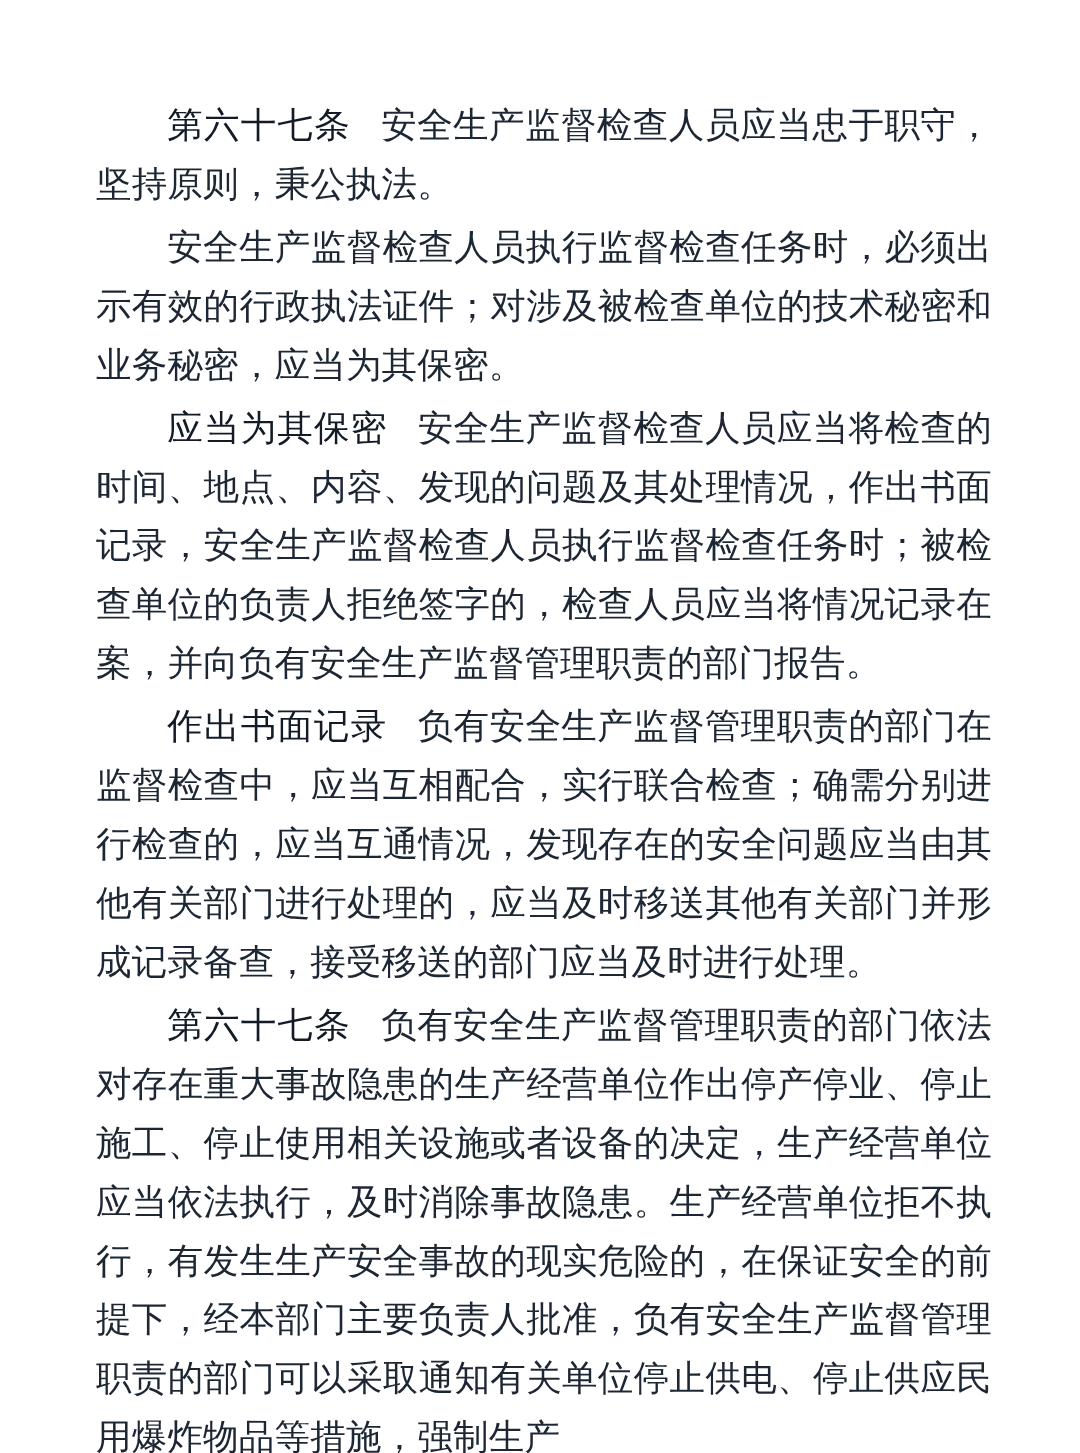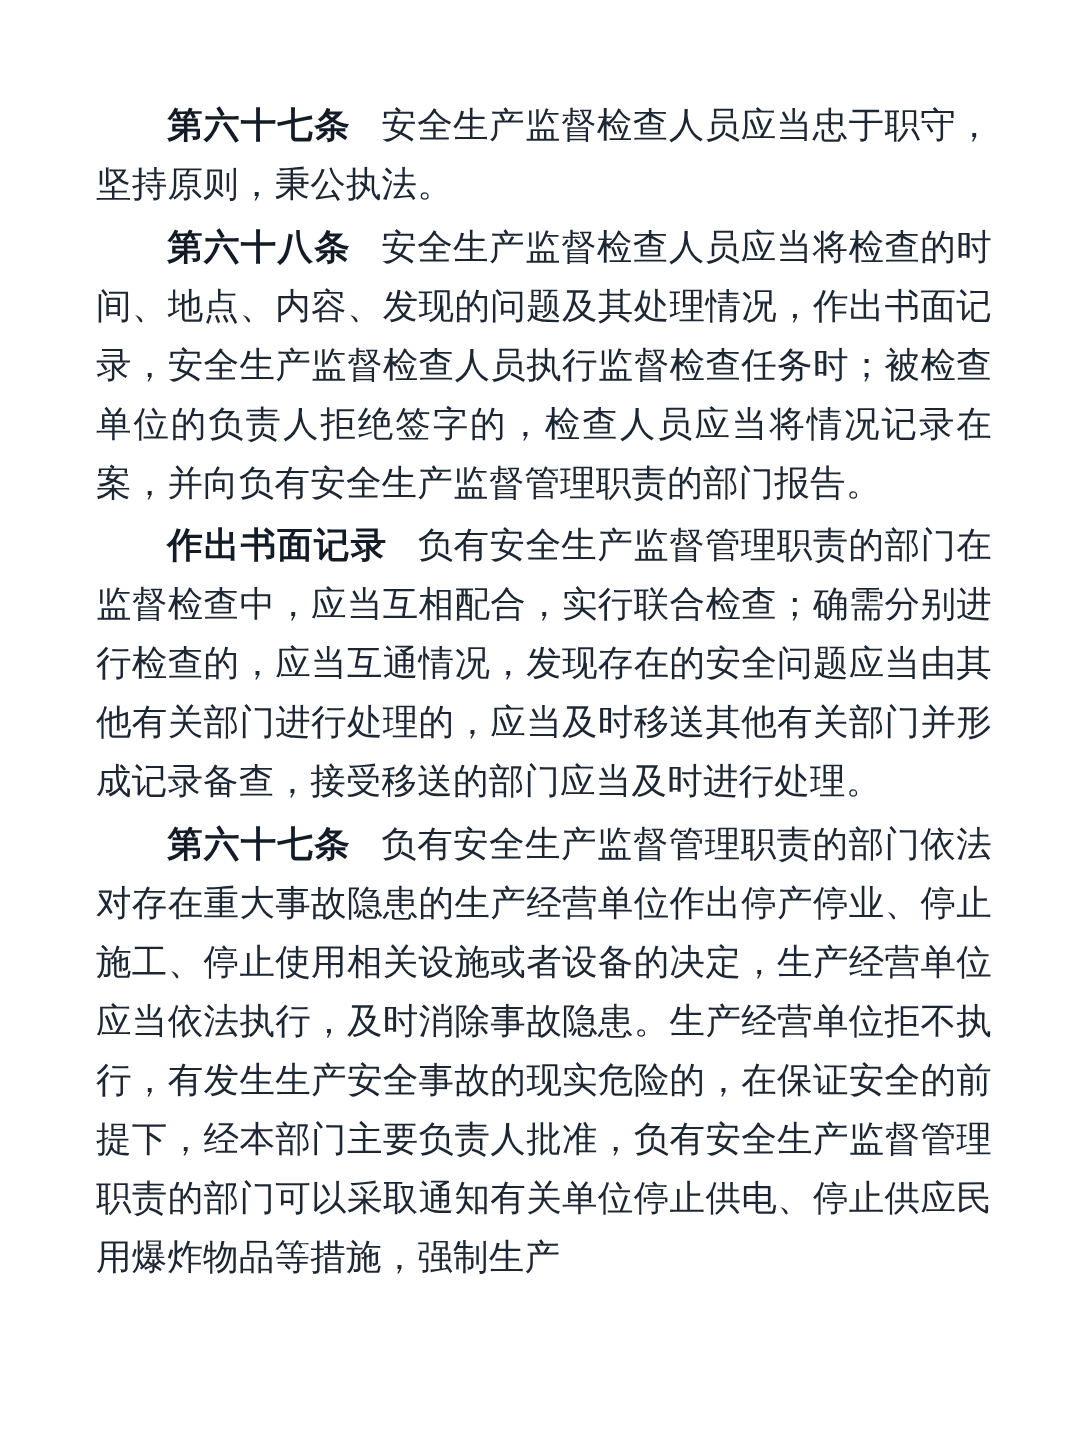--- a/index.html
+++ b/index.html
@@ -32,21 +32,21 @@
     text-align: justify;
     text-justify: inter-ideograph;
     letter-spacing: 0.2px;
     color: #1d2734;
   }
   .para .indent {
     display: inline-block;
     width: 71px;
   }
   .article-label {
-    font-weight: bold;
+    font-weight: normal;
     letter-spacing: 1px;
     color: #121b26;
   }
   .label-gap {
     display: inline-block;
     width: 30px;
   }
   .para.continued {
     margin-top: 2px;
   }
@@ -54,23 +54,26 @@
 </head>
 <body>
 
 <div class="page">
   <div class="doc-body">
 
     <p class="para">
       <span class="indent"></span><span class="article-label">第六十七条</span><span class="label-gap"></span><span>安全生产监督检查人员应当忠于职守，坚持原则，秉公执法。</span>
     </p>
 
+    <p class="para continued">
+      <span class="indent"></span><span>安全生产监督检查人员执行监督检查任务时，必须出示有效的行政执法证件；对涉及被检查单位的技术秘密和业务秘密，应当为其保密。</span>
+    </p>
 
     <p class="para">
-      <span class="indent"></span><span class="article-label">第六十八条</span><span class="label-gap"></span><span>安全生产监督检查人员应当将检查的时间、地点、内容、发现的问题及其处理情况，作出书面记录，安全生产监督检查人员执行监督检查任务时；被检查单位的负责人拒绝签字的，检查人员应当将情况记录在案，并向负有安全生产监督管理职责的部门报告。</span>
+      <span class="indent"></span><span class="article-label">应当为其保密</span><span class="label-gap"></span><span>安全生产监督检查人员应当将检查的时间、地点、内容、发现的问题及其处理情况，作出书面记录，安全生产监督检查人员执行监督检查任务时；被检查单位的负责人拒绝签字的，检查人员应当将情况记录在案，并向负有安全生产监督管理职责的部门报告。</span>
     </p>
 
     <p class="para">
       <span class="indent"></span><span class="article-label">作出书面记录</span><span class="label-gap"></span><span>负有安全生产监督管理职责的部门在监督检查中，应当互相配合，实行联合检查；确需分别进行检查的，应当互通情况，发现存在的安全问题应当由其他有关部门进行处理的，应当及时移送其他有关部门并形成记录备查，接受移送的部门应当及时进行处理。</span>
     </p>
 
     <p class="para">
       <span class="indent"></span><span class="article-label">第六十七条</span><span class="label-gap"></span><span>负有安全生产监督管理职责的部门依法对存在重大事故隐患的生产经营单位作出停产停业、停止施工、停止使用相关设施或者设备的决定，生产经营单位应当依法执行，及时消除事故隐患。生产经营单位拒不执行，有发生生产安全事故的现实危险的，在保证安全的前提下，经本部门主要负责人批准，负有安全生产监督管理职责的部门可以采取通知有关单位停止供电、停止供应民用爆炸物品等措施，强制生产</span>
     </p>
 

